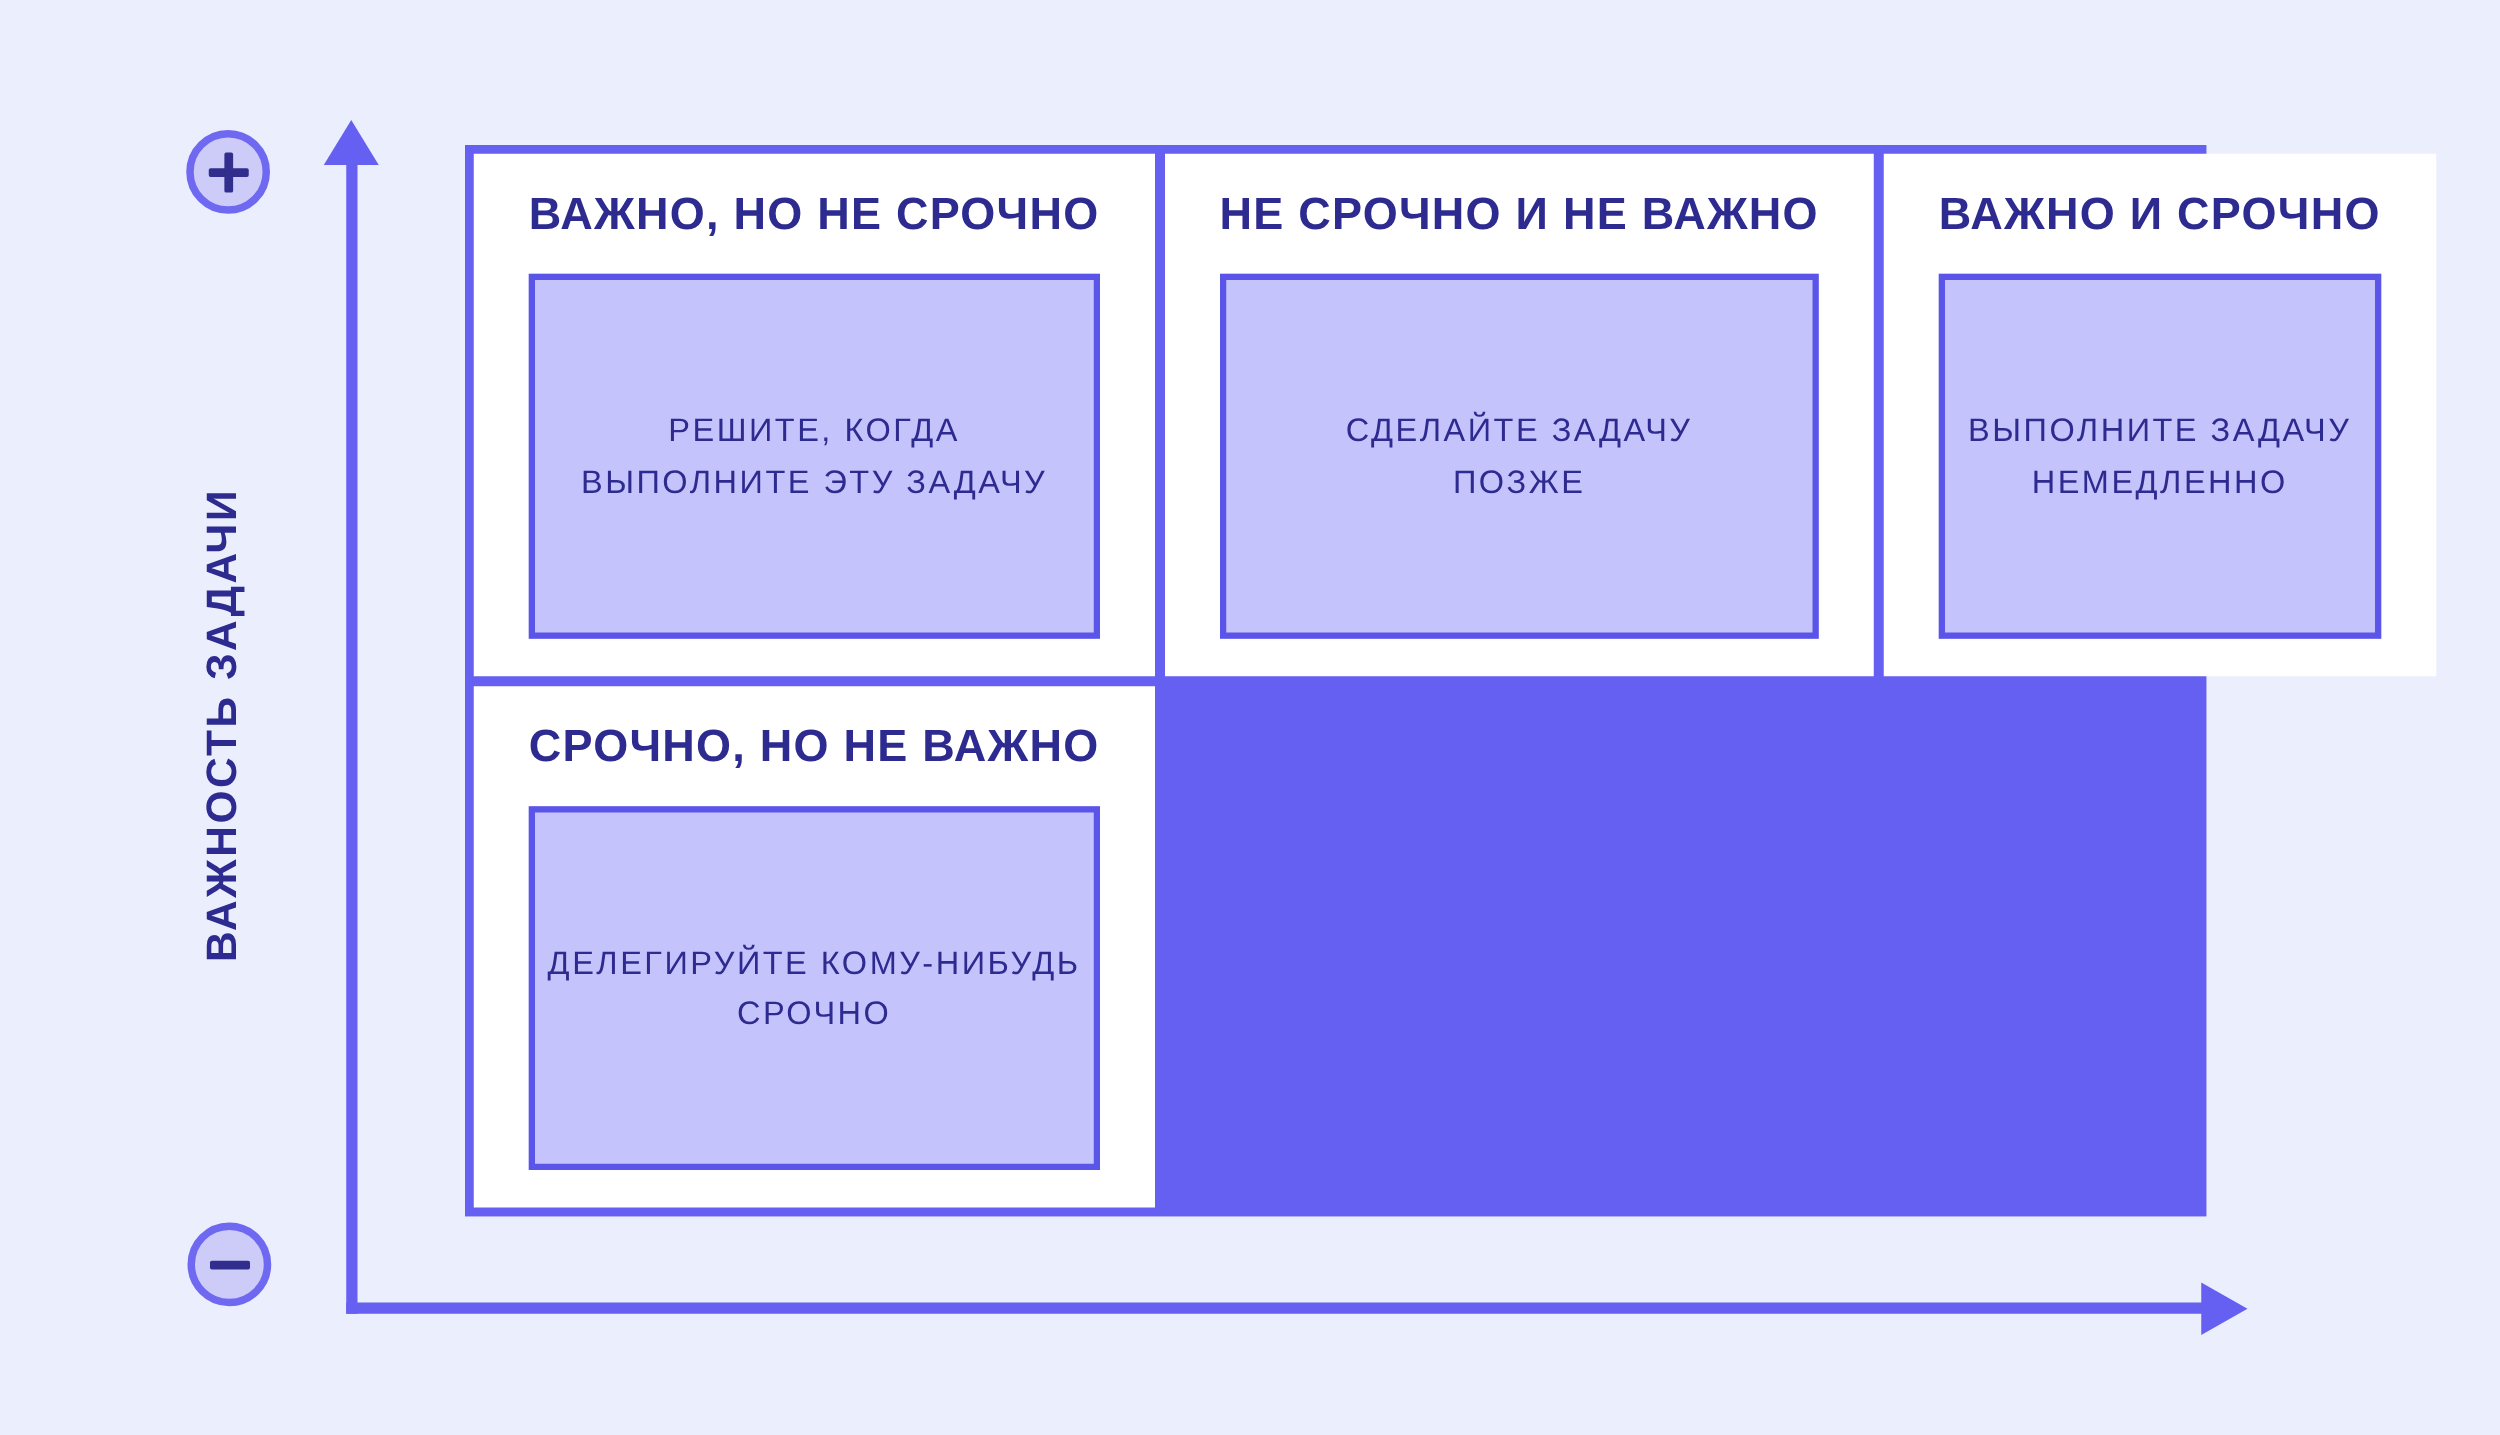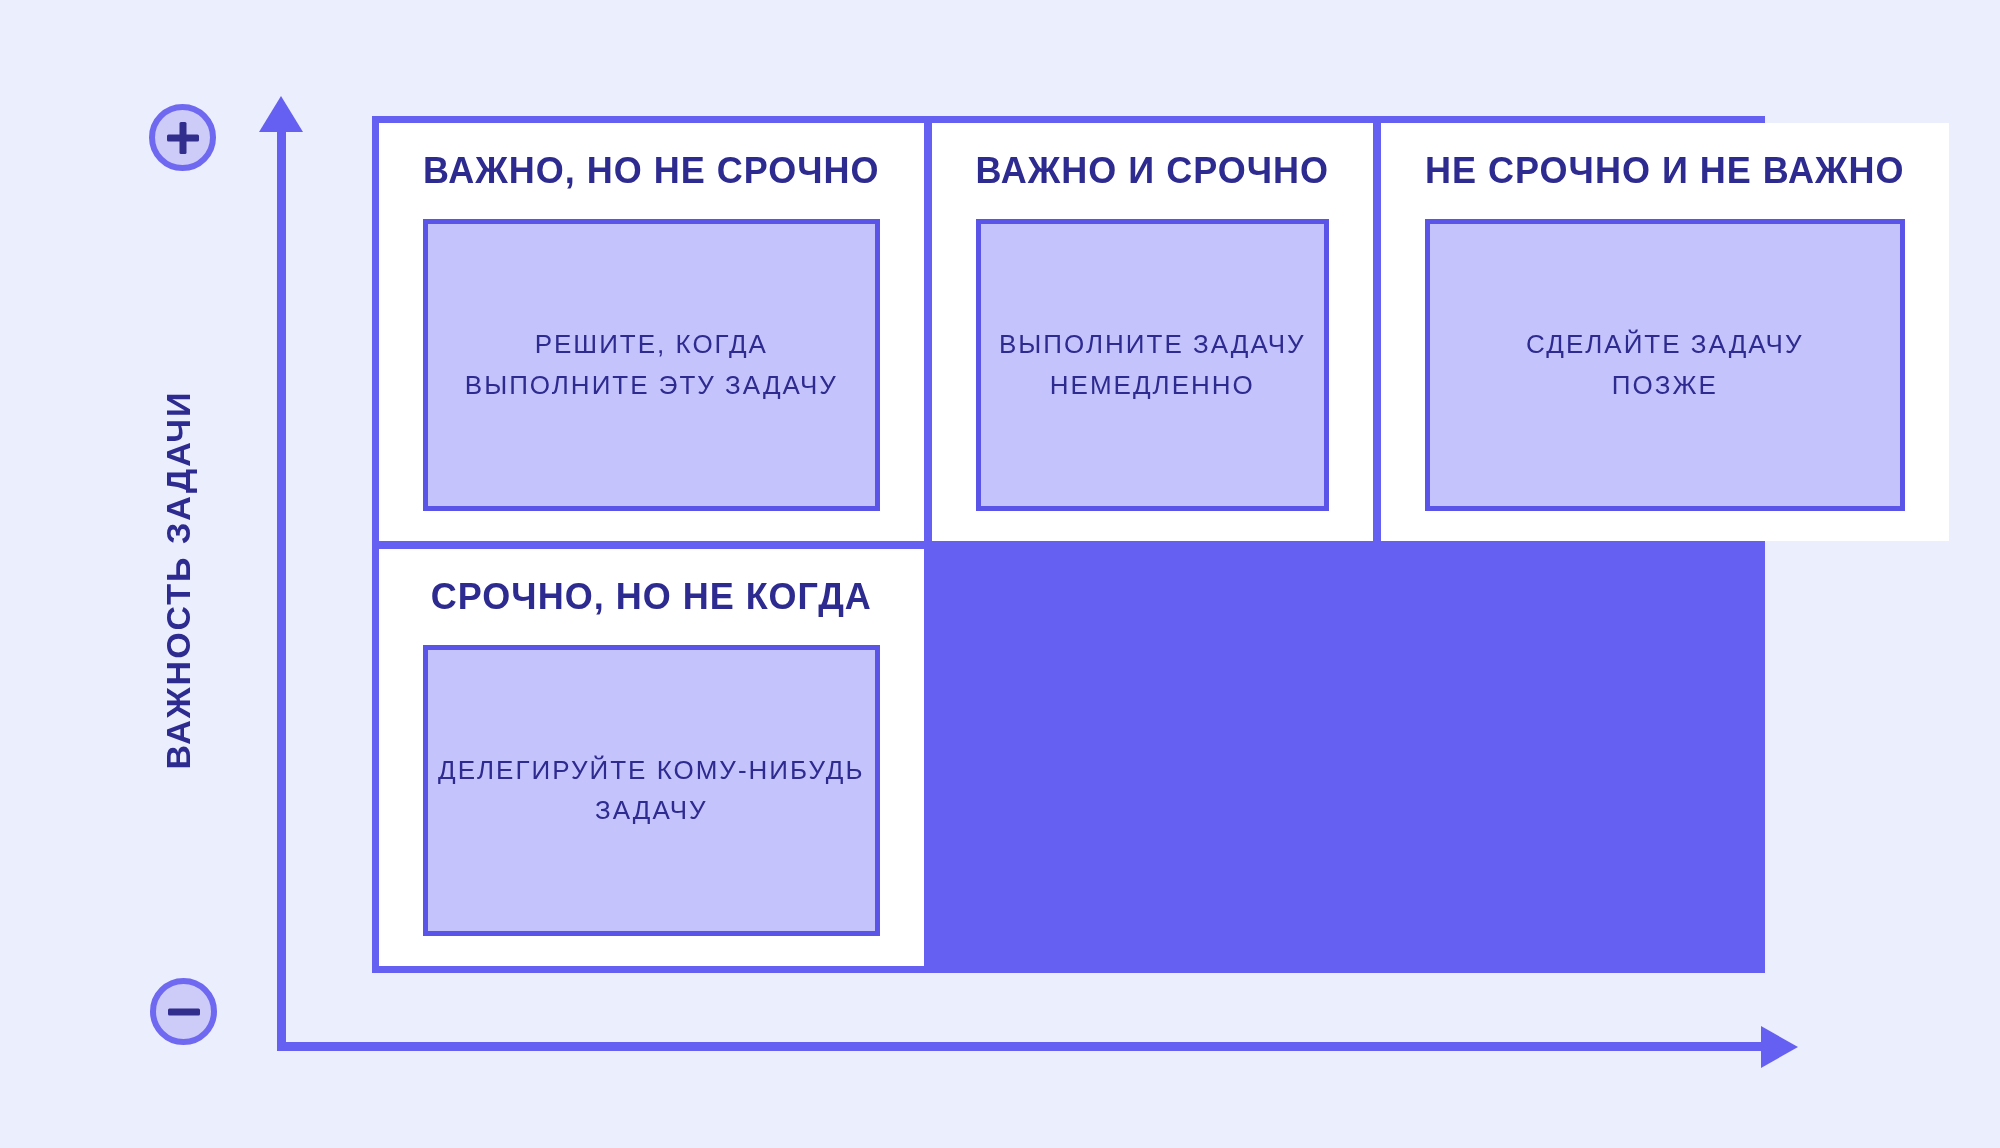--- a/index.html
+++ b/index.html
@@ -112,36 +112,36 @@
 
   <div class="quadrant">
     <div class="q-title">ВАЖНО, НО НЕ СРОЧНО</div>
     <div class="q-box">
       <div class="q-note">РЕШИТЕ, КОГДА
 ВЫПОЛНИТЕ ЭТУ ЗАДАЧУ</div>
     </div>
   </div>
 
   <div class="quadrant">
+    <div class="q-title">НЕ СРОЧНО И НЕ ВАЖНО</div>
+    <div class="q-box">
+      <div class="q-note">СДЕЛАЙТЕ ЗАДАЧУ
+ПОЗЖЕ</div>
+    </div>
+  </div>
+
+  <div class="quadrant">
     <div class="q-title">ВАЖНО И СРОЧНО</div>
     <div class="q-box">
       <div class="q-note">ВЫПОЛНИТЕ ЗАДАЧУ
 НЕМЕДЛЕННО</div>
     </div>
   </div>
 
   <div class="quadrant">
-    <div class="q-title">НЕ СРОЧНО И НЕ ВАЖНО</div>
-    <div class="q-box">
-      <div class="q-note">СДЕЛАЙТЕ ЗАДАЧУ
-ПОЗЖЕ</div>
-    </div>
-  </div>
-
-  <div class="quadrant">
-    <div class="q-title">СРОЧНО, НО НЕ КОГДА</div>
+    <div class="q-title">СРОЧНО, НО НЕ ВАЖНО</div>
     <div class="q-box">
       <div class="q-note">ДЕЛЕГИРУЙТЕ КОМУ-НИБУДЬ
-ЗАДАЧУ</div>
+СРОЧНО</div>
     </div>
   </div>
 
 </div>
 
 </body></html>

